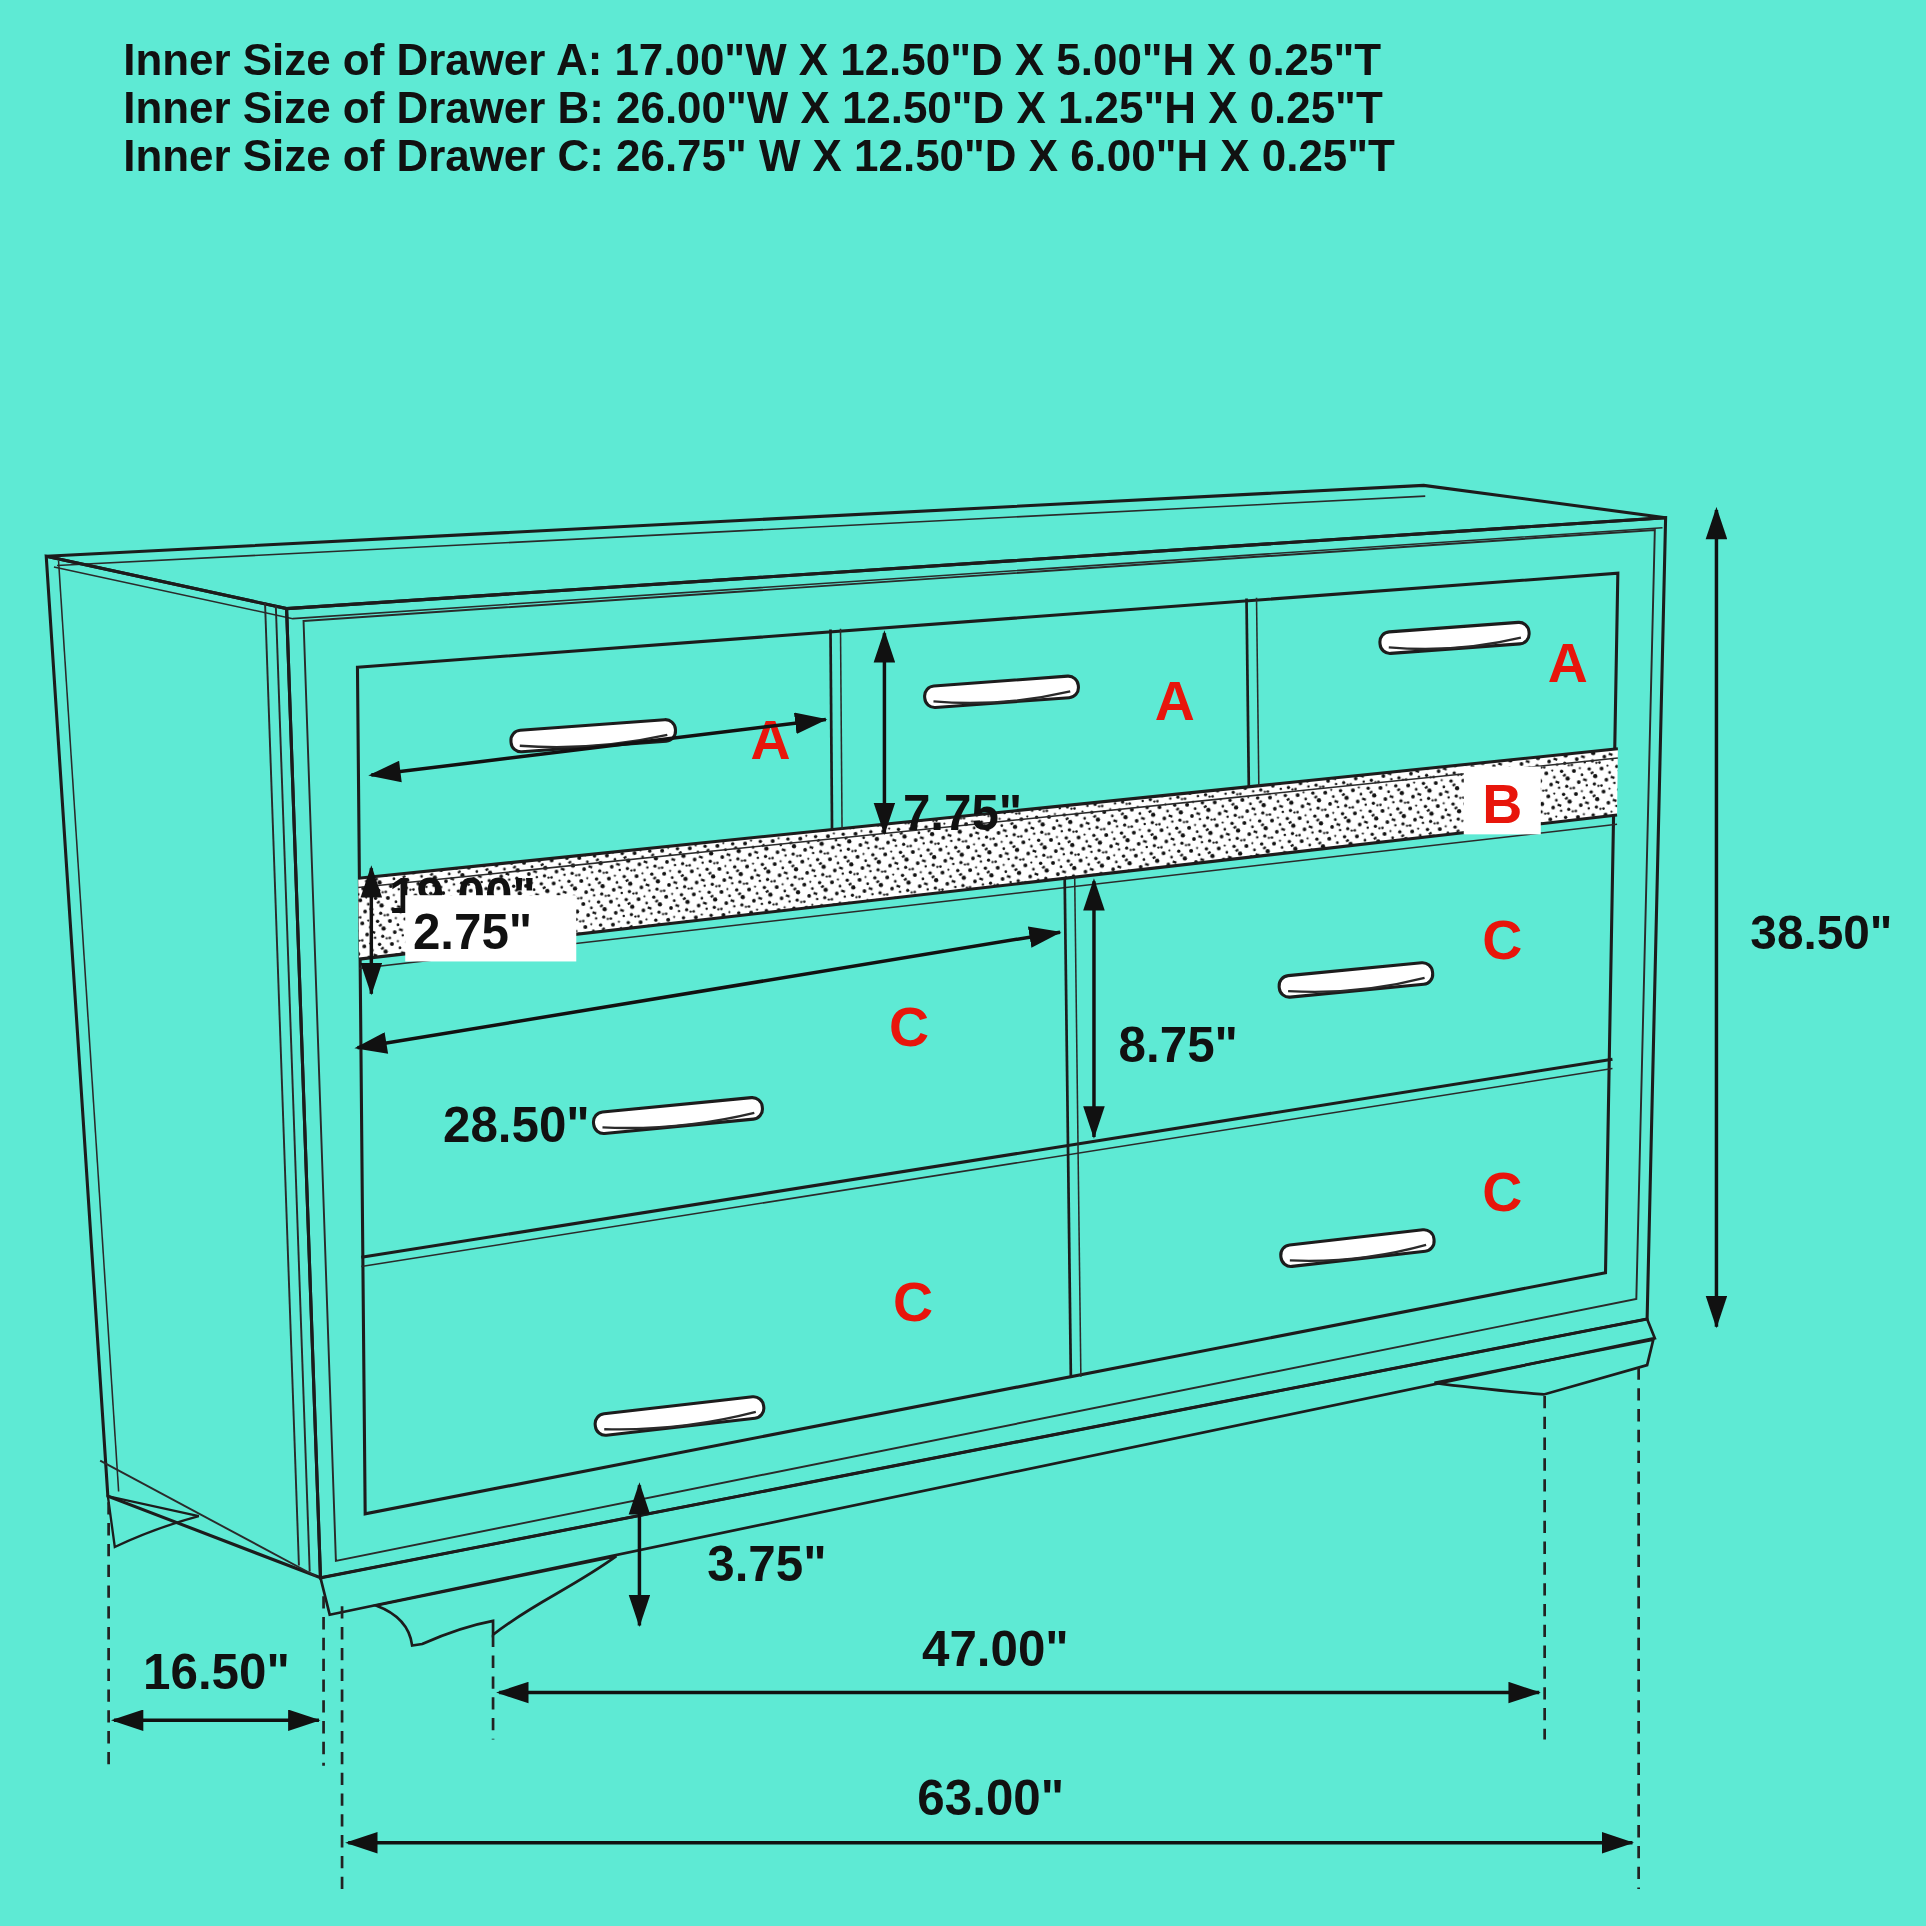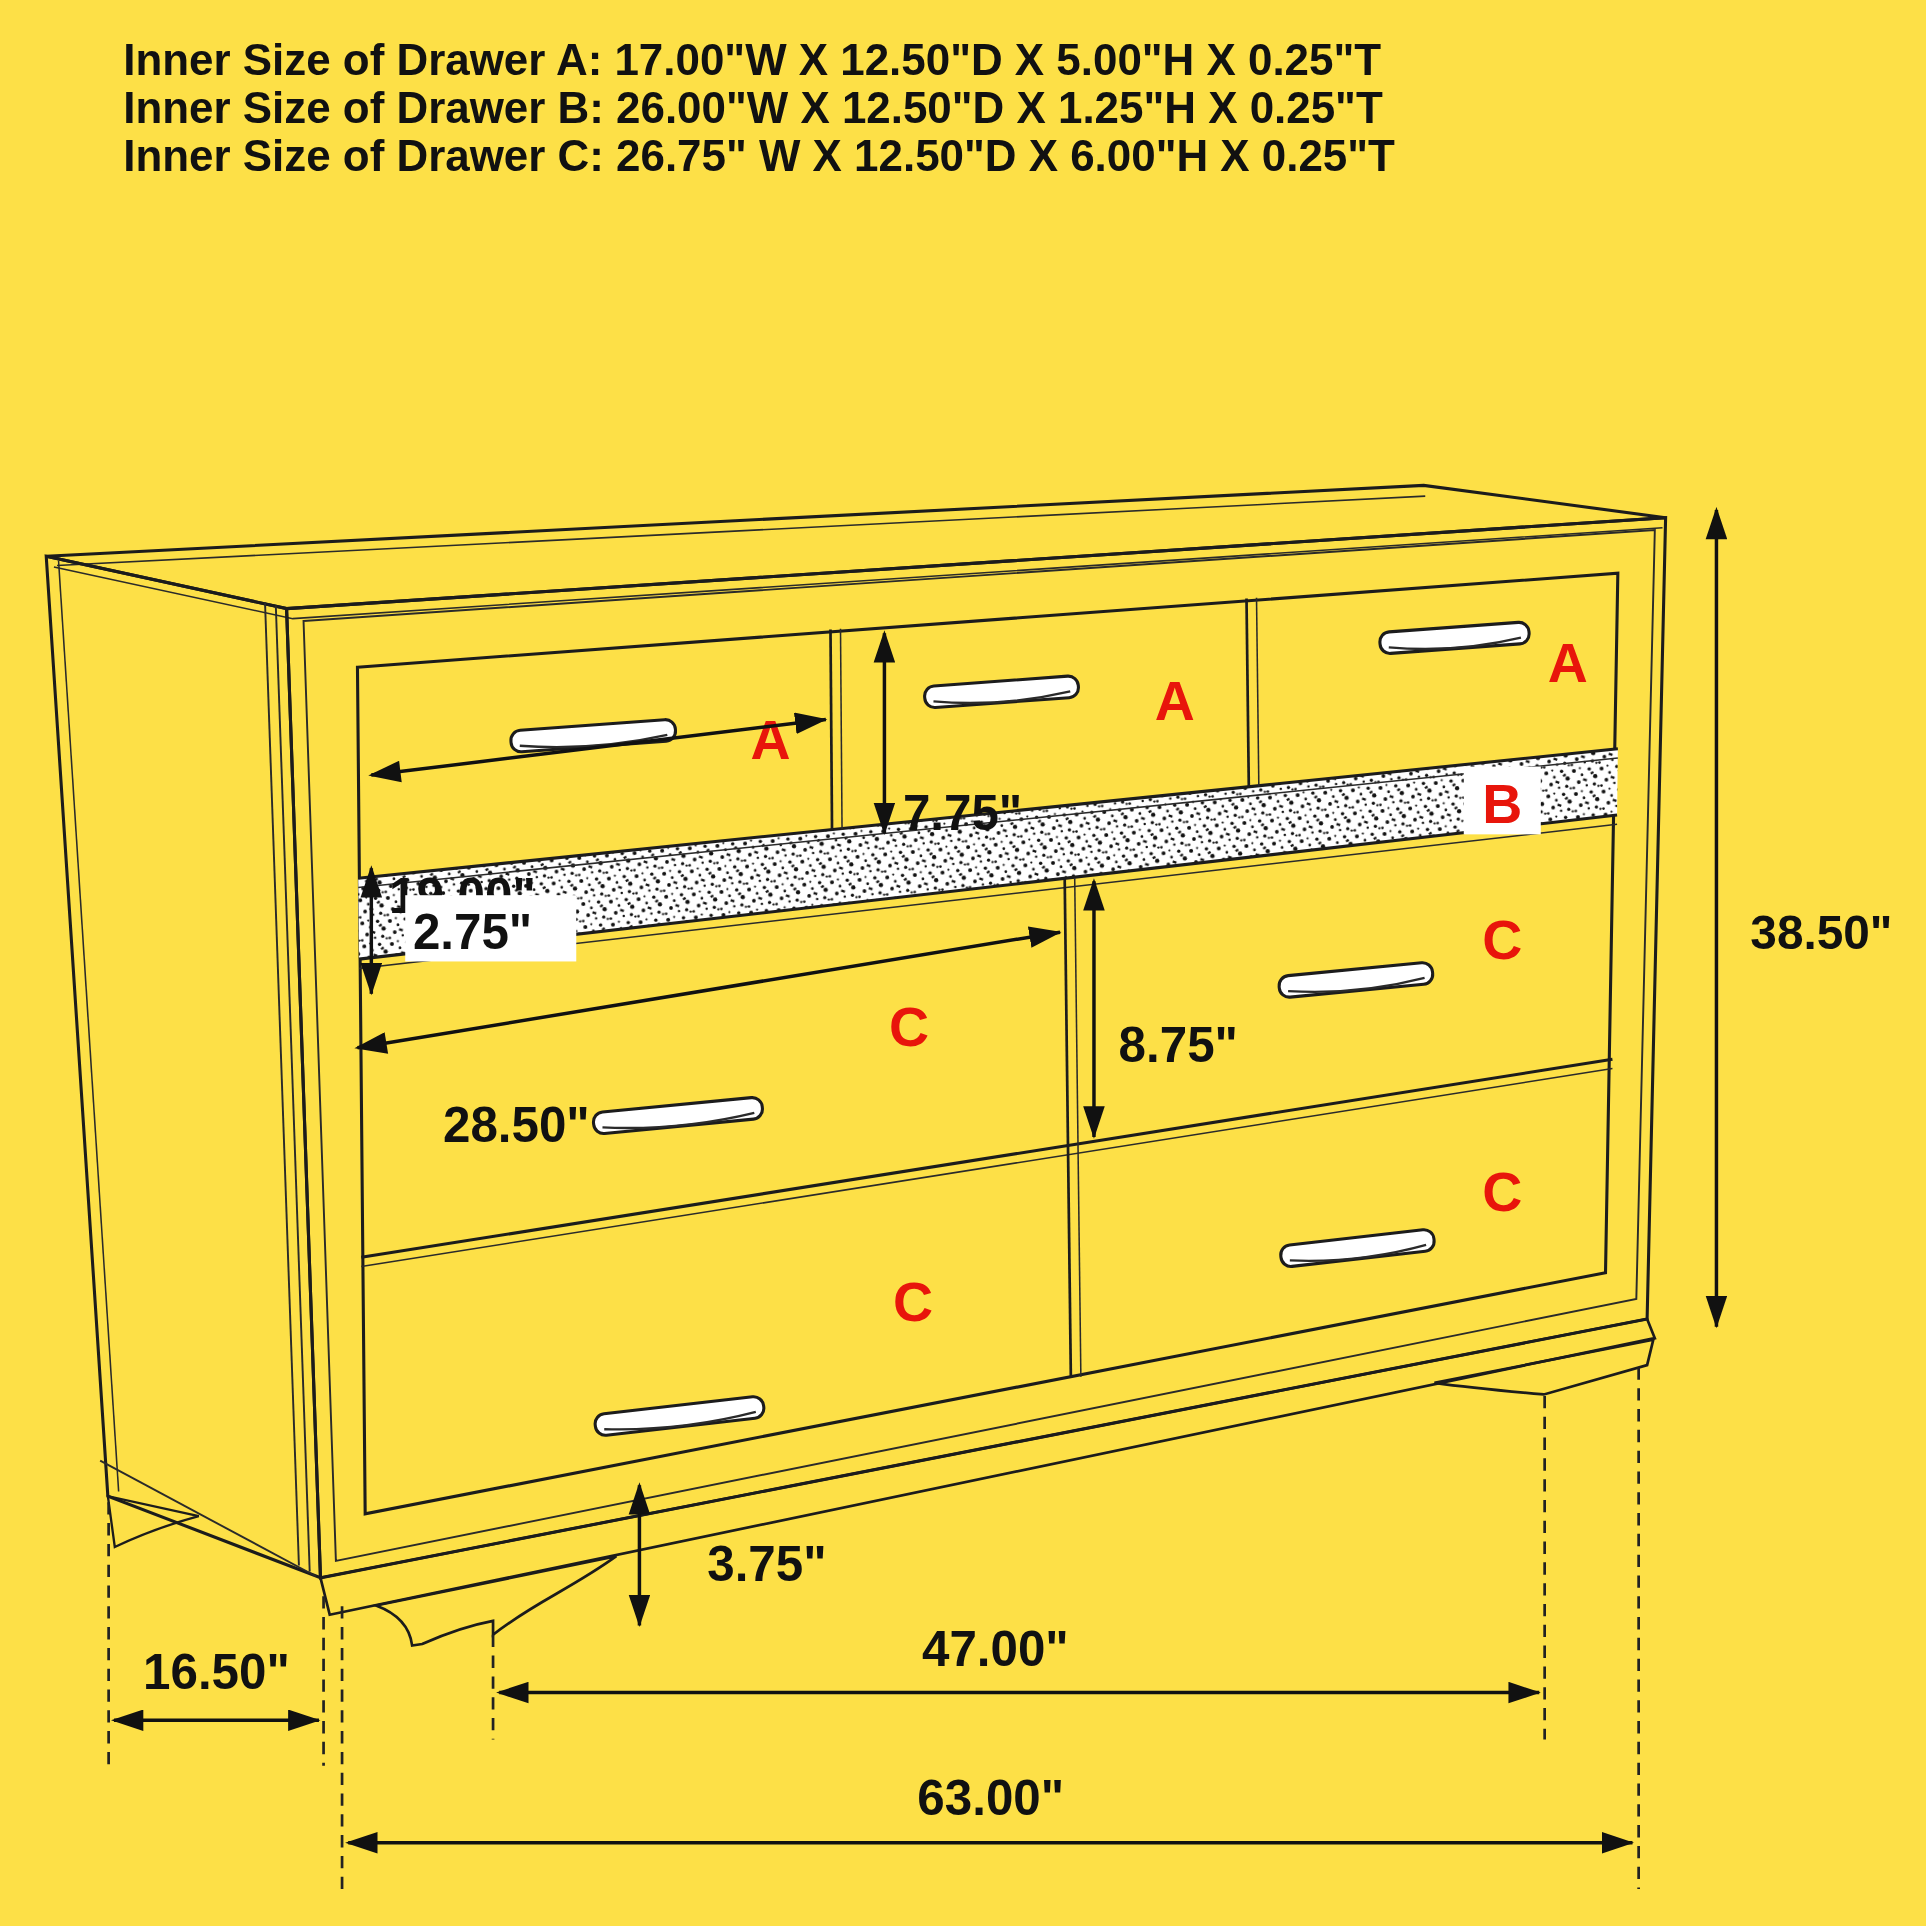--- a/index.html
+++ b/index.html
@@ -1,16 +1,16 @@
 <!DOCTYPE html>
 <html style="font-size:12.3px"><head>
 <meta charset="utf-8">
 <style>
   html,body{margin:0;padding:0;background:#ffffff;}
-  .page{position:relative;width:1926px;height:1926px;background:#fde047;overflow:hidden;
+  .page{position:relative;width:1926px;height:1926px;background:#5eead4;overflow:hidden;
         font-family:"Liberation Sans", sans-serif;}
   svg{position:absolute;left:0;top:0;}
   .hdr{font:700 57px "Liberation Sans", sans-serif;fill:#111;}
   .dim{font:700 64px "Liberation Sans", sans-serif;fill:#111;}
   .dim-sm{font:700 62px "Liberation Sans", sans-serif;fill:#111;}
   .red{font:700 72px "Liberation Sans", sans-serif;fill:#e8150b;}
   .ln{stroke:#1c1c1c;fill:none;}
   .thin{stroke:#2a2a2a;fill:none;}
   .dash{stroke:#222;fill:none;stroke-dasharray:16 11;}
   .dimln{stroke:#111;fill:none;}

